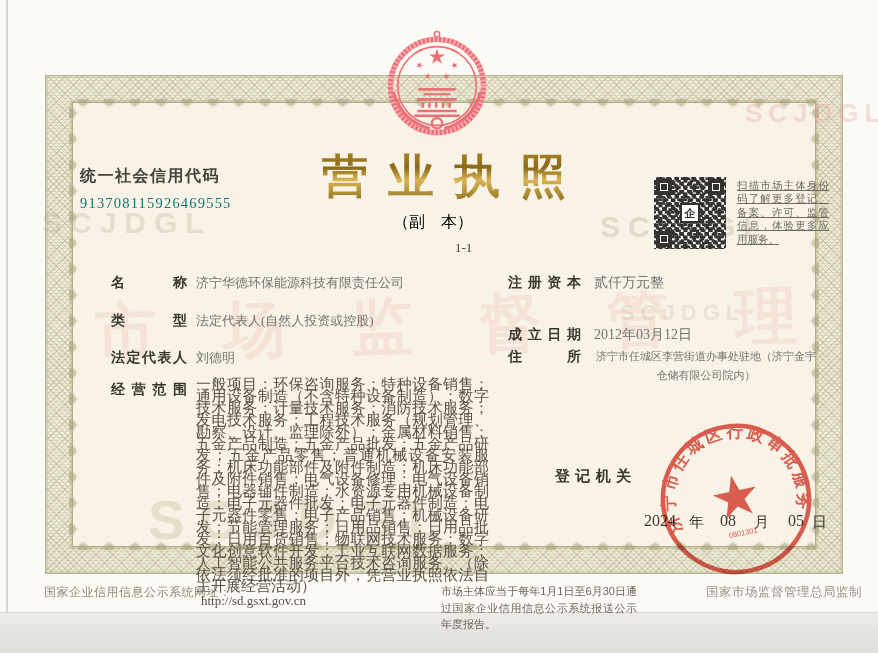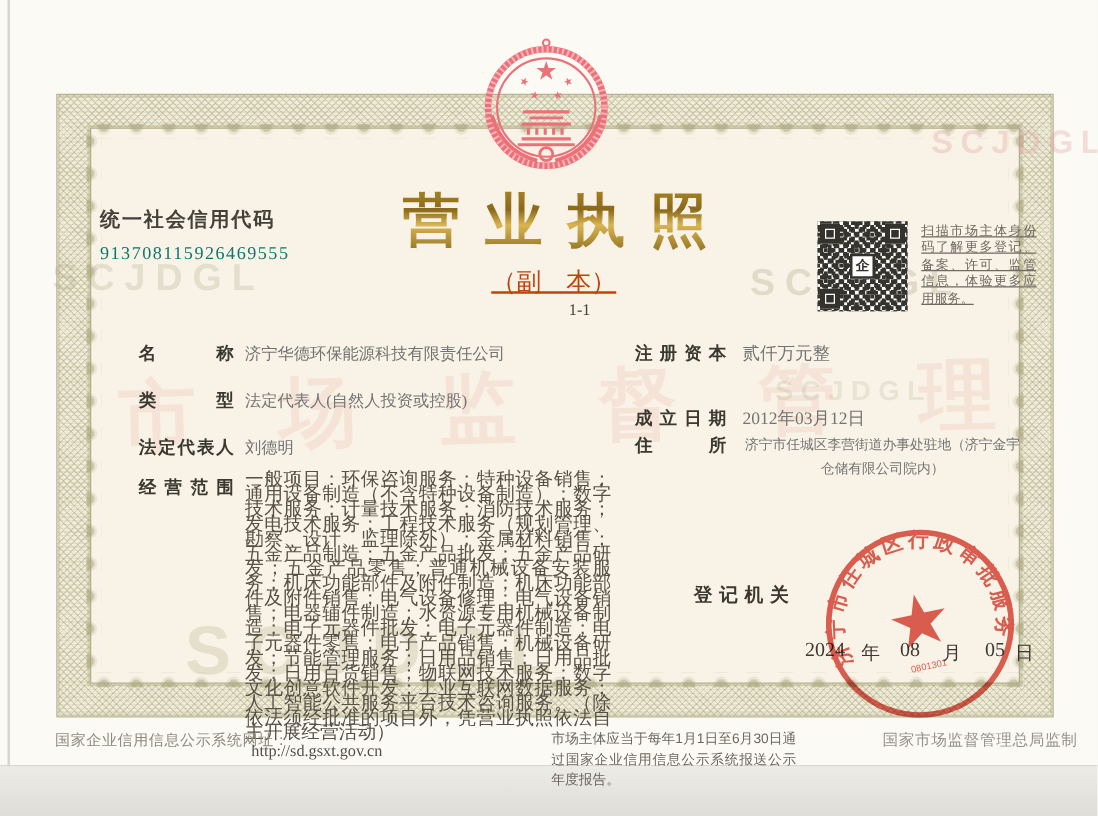--- a/index.html
+++ b/index.html
@@ -52,21 +52,21 @@
   .wm-e { left:620px; top:300px; font-size:22px; letter-spacing:6px; color:rgba(171,163,132,.20); }
 
   .content { position:absolute; z-index:3; }
 
   
   .credit-label { left:80px; top:166px; font-size:16px; font-weight:bold; letter-spacing:1.5px; color:#44413a; }
   .credit-code  { left:80px; top:195px; font-size:14.5px; letter-spacing:1.2px; color:#0f766e; }
   .title { left:322px; top:146px; font-size:46px; font-weight:bold; letter-spacing:20px; white-space:nowrap;
     background:linear-gradient(180deg,#b28c28 0%, #8a691a 35%, #d9b452 55%, #7c5f13 100%);
     -webkit-background-clip:text; background-clip:text; color:transparent; }
-  .subtitle { left:393px; top:212px; font-size:20px; color:#c2410c; white-space:pre;text-decoration:underline; }
+  .subtitle { left:393px; top:212px; font-size:16px; color:#000000; white-space:pre; }
   .copy-number { left:455px; top:240px; font-size:13px; color:#46423a; }
 
   
   .qr { left:654px; top:177px; width:72px; height:72px; background:
       repeating-conic-gradient(#35332e 0% 25%, transparent 25% 50%) 0 0/8.4px 8.4px,
       repeating-conic-gradient(#35332e 0% 25%, transparent 25% 50%) 2px 3px/6.2px 6.2px,
       #fff; }
   .qf { position:absolute; width:16px; height:16px; border:4px solid #34322c; background:#fff; }
   .qf i { position:absolute; inset:1px; background:#34322c; display:block; }
   .qf-tl { left:2px; top:2px; } .qf-tr { right:2px; top:2px; } .qf-bl { left:2px; bottom:2px; }

